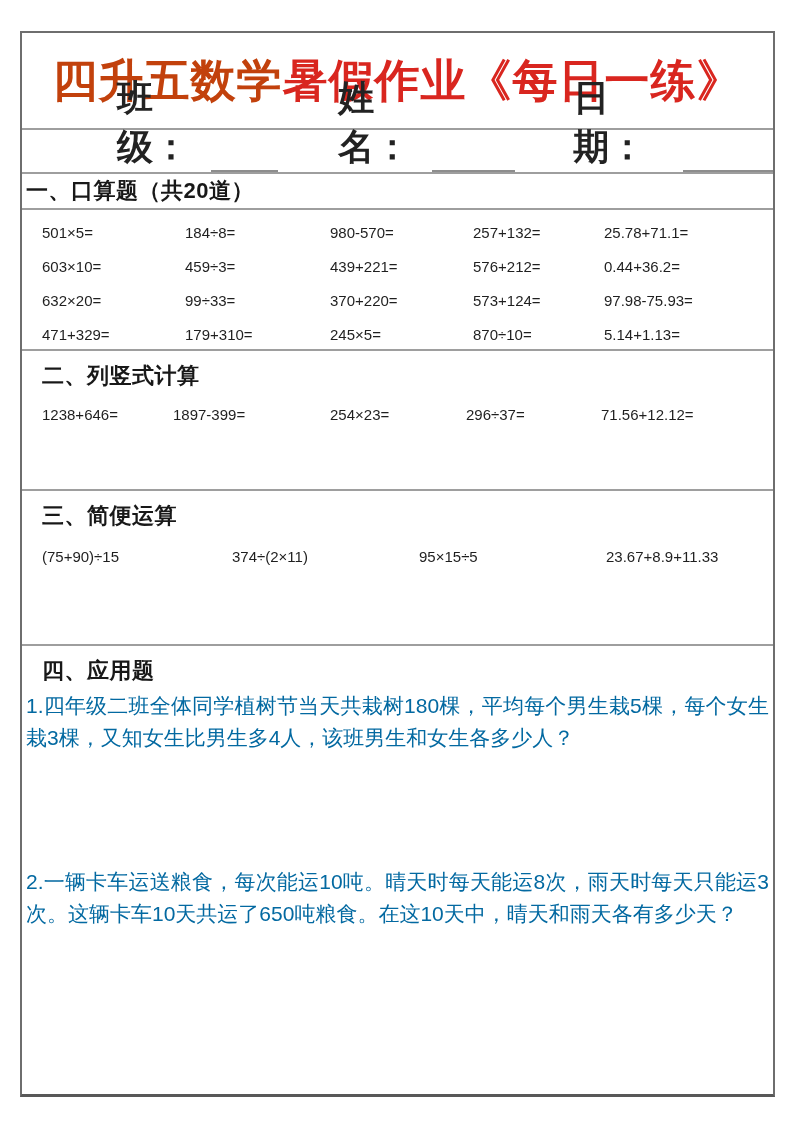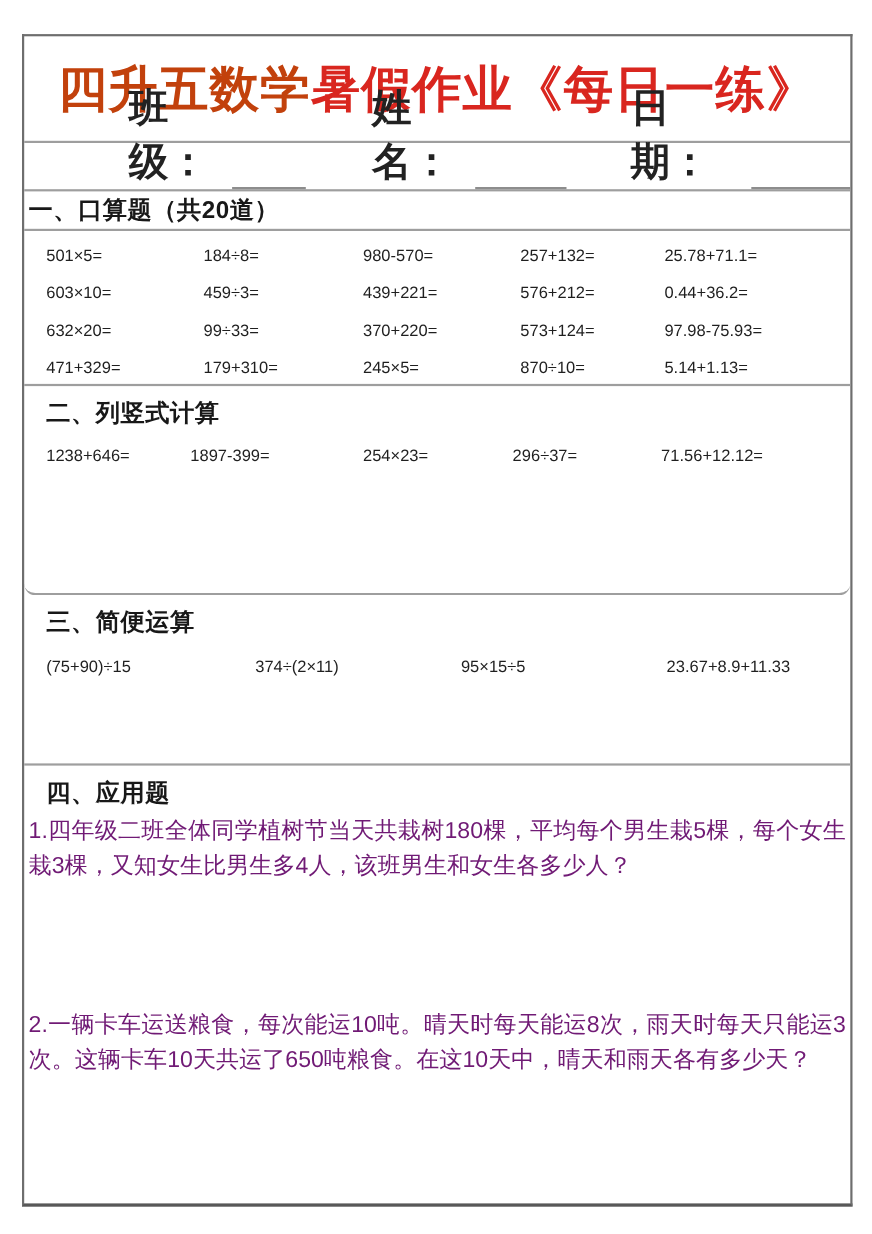--- a/index.html
+++ b/index.html
@@ -85,21 +85,21 @@
   }
   .prob {
     font-size: 15px;
     color: #1f1f1f;
     display: flex;
     align-items: center;
     white-space: nowrap;
   }
 
   
-  .s2 { height: 190px; padding: 10px 0 0 20px; border-radius: 10px; }
+  .s2 { height: 140px; padding: 10px 0 0 20px; }
   .grid-5 {
     display: grid;
     grid-template-columns: 131px 157px 136px 135px auto;
     margin-top: 8px;
     height: 30px;
   }
 
   
   .s3 { height: 155px; padding: 10px 16px 0 20px; }
   .grid-4 {
@@ -112,21 +112,21 @@
   
   .s4 {
     flex: 1;
     border-bottom: none;
     padding: 10px 4px 0 4px;
   }
   .s4 .sec-head { padding-left: 16px; }
   .word-p {
     font-size: 21px;
     line-height: 32px;
-    color: #701a75;
+    color: #0369a1;
     margin-top: 4px;
     text-align: justify;
   }
   .word-p.second { margin-top: 112px; }
 </style>
 </head>
 <body>
 
 <div class="sheet">
 

